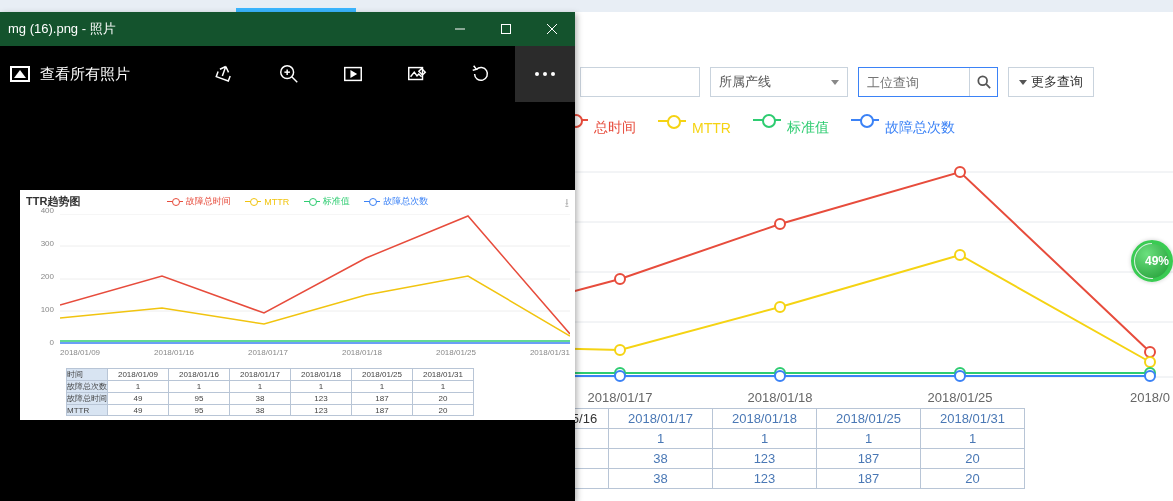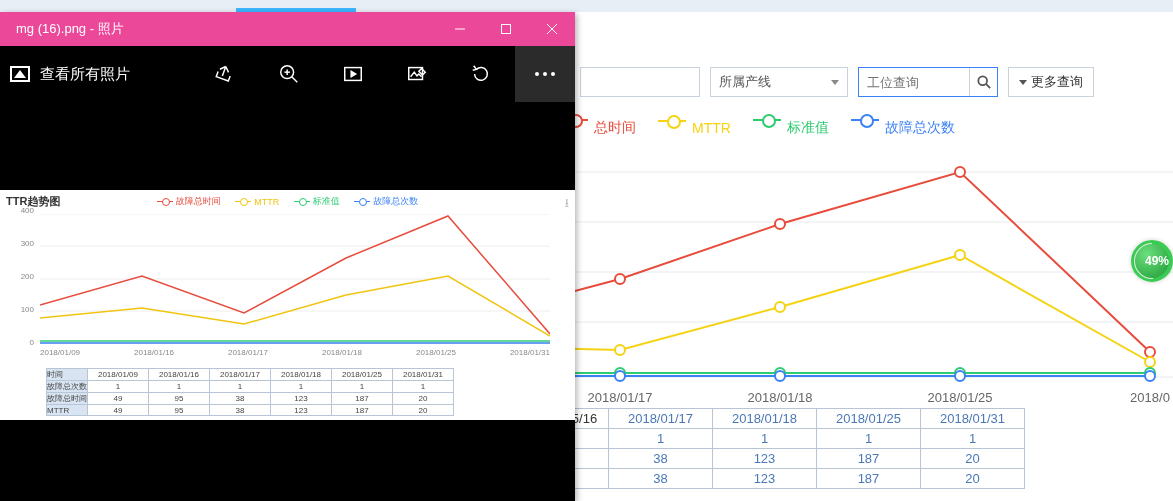--- a/index.html
+++ b/index.html
@@ -9,22 +9,22 @@
   .bg-tabhint { position:absolute; left:0; top:0; height:12px; width:1173px; background:#e8eef5;}
   .bg-tabhint::before{content:"";position:absolute;left:236px;top:8px;width:120px;height:4px;background:#3bb6ff;}
   
   
   .photos {
     position:absolute; left:0; top:12px; width:575px; height:489px;
     background:#000; color:#fff; box-shadow:2px 2px 6px rgba(0,0,0,.3);
     z-index:20;
   }
   .photos .titlebar{
-    height:34px; display:flex; align-items:center; padding-left:16px;
-    font-size:13px; background:#ec4899;
+    height:34px; display:flex; align-items:center; padding-left:8px;
+    font-size:13px; background:#14532d;
   }
   .photos .titlebar .title{flex:1;}
   .photos .winbtn{
     width:46px;height:34px;display:flex;align-items:center;justify-content:center;
     color:#fff;
   }
   .photos .winbtn svg{width:12px;height:12px;stroke:#fff;stroke-width:1;fill:none;}
   .photos .toolbar{
     height:56px;display:flex;align-items:center;padding:0 0;gap:4px;
   }
@@ -48,20 +48,21 @@
   .photos .more .dots span{width:4px;height:4px;border-radius:50%;background:#fff;}
   
   .photos .image-area{
     position:absolute;left:0;right:0;top:90px;bottom:0;background:#000;
     display:flex;align-items:flex-start;justify-content:center;
   }
   .mini{
     margin-top:88px;
     width:612px;height:230px;background:#fff;color:#333;position:relative;
     font-size:9px;
+    margin-left:20px;
   }
   .mini .mini-title{position:absolute;left:6px;top:4px;font-weight:bold;font-size:11px;}
   .mini .mini-dl{position:absolute;right:6px;top:4px;color:#bbb;font-size:12px;}
   .mini .mini-legend{
     position:absolute;left:0;right:0;top:4px;text-align:center;font-size:9px;color:#666;
   }
   .mini .lg{display:inline-flex;align-items:center;gap:3px;margin:0 6px;}
   .mini .lg .mk{width:16px;height:1px;position:relative;}
   .mini .lg .mk::before{content:"";position:absolute;left:5px;top:-3px;width:6px;height:6px;border:1px solid currentColor;border-radius:50%;background:#fff;}
   .mini .lg.red{color:#e74c3c;} .mini .lg.red .mk{background:#e74c3c;}

